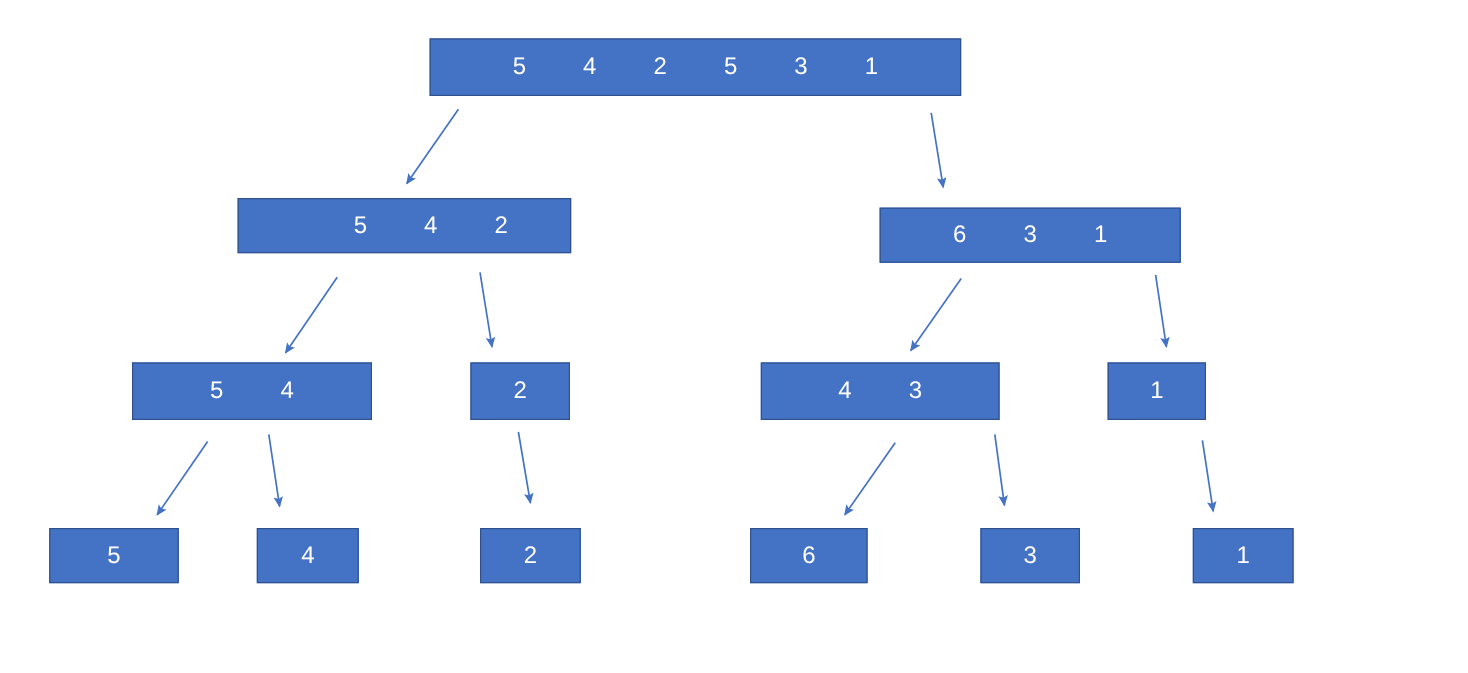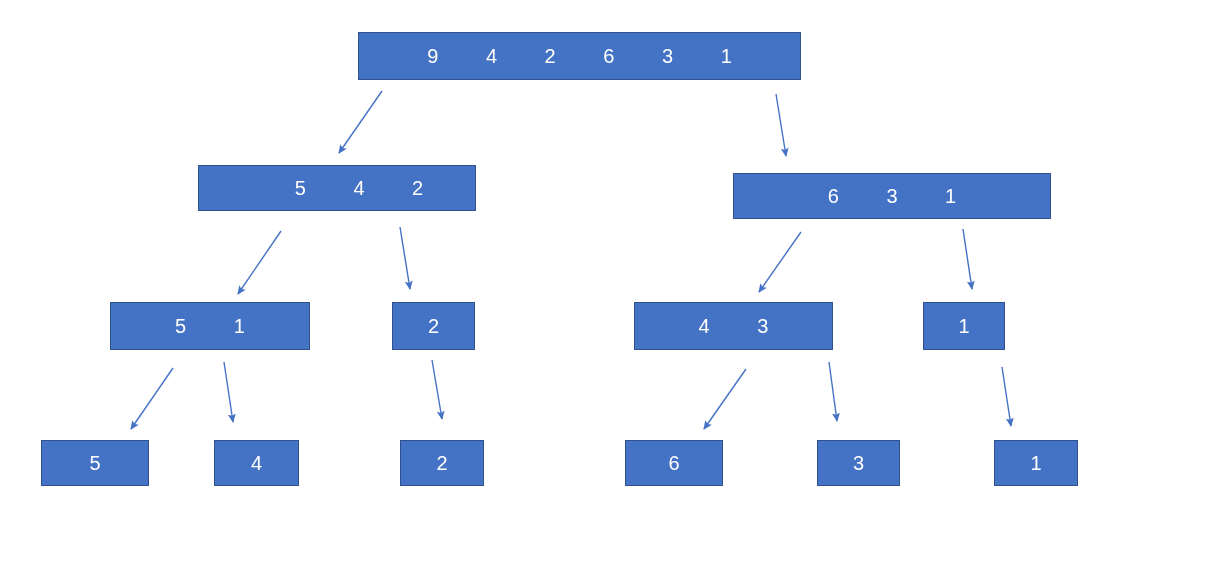--- a/index.html
+++ b/index.html
@@ -59,26 +59,26 @@
     <line class="arrow-line" x1="801" y1="232" x2="759" y2="292" marker-end="url(#ah)"></line>
     <line class="arrow-line" x1="963" y1="229" x2="972" y2="289" marker-end="url(#ah)"></line>
     <line class="arrow-line" x1="173" y1="368" x2="131" y2="429" marker-end="url(#ah)"></line>
     <line class="arrow-line" x1="224" y1="362" x2="233" y2="422" marker-end="url(#ah)"></line>
     <line class="arrow-line" x1="432" y1="360" x2="442" y2="419" marker-end="url(#ah)"></line>
     <line class="arrow-line" x1="746" y1="369" x2="704" y2="429" marker-end="url(#ah)"></line>
     <line class="arrow-line" x1="829" y1="362" x2="837" y2="421" marker-end="url(#ah)"></line>
     <line class="arrow-line" x1="1002" y1="367" x2="1011" y2="426" marker-end="url(#ah)"></line>
   </svg>
 
-  <div class="node" style="left:358px; top:32px;  width:443px; height:48px;">9 4 2 6 3 1</div>
+  <div class="node" style="left:358px; top:32px;  width:443px; height:48px;">5 4 2 5 3 1</div>
 
   <div class="node" style="left:198px; top:165px; width:278px; height:46px;padding-left:44px;">5 4 2</div>
-  <div class="node" style="left:733px; top:173px; width:318px; height:46px;text-align:right;">6 3 1</div>
+  <div class="node" style="left:733px; top:173px; width:251px; height:46px;text-align:right;">6 3 1</div>
 
-  <div class="node" style="left:110px; top:302px; width:200px; height:48px;">5 1</div>
+  <div class="node" style="left:110px; top:302px; width:200px; height:48px;">5 4</div>
   <div class="node" style="left:392px; top:302px; width:83px;  height:48px;">2</div>
   <div class="node" style="left:634px; top:302px; width:199px; height:48px;">4 3</div>
   <div class="node" style="left:923px; top:302px; width:82px;  height:48px;">1</div>
 
   <div class="node" style="left:41px;  top:440px; width:108px; height:46px;">5</div>
   <div class="node" style="left:214px; top:440px; width:85px;  height:46px;">4</div>
   <div class="node" style="left:400px; top:440px; width:84px;  height:46px;">2</div>
   <div class="node" style="left:625px; top:440px; width:98px;  height:46px;">6</div>
   <div class="node" style="left:817px; top:440px; width:83px;  height:46px;">3</div>
   <div class="node" style="left:994px; top:440px; width:84px;  height:46px;">1</div>

